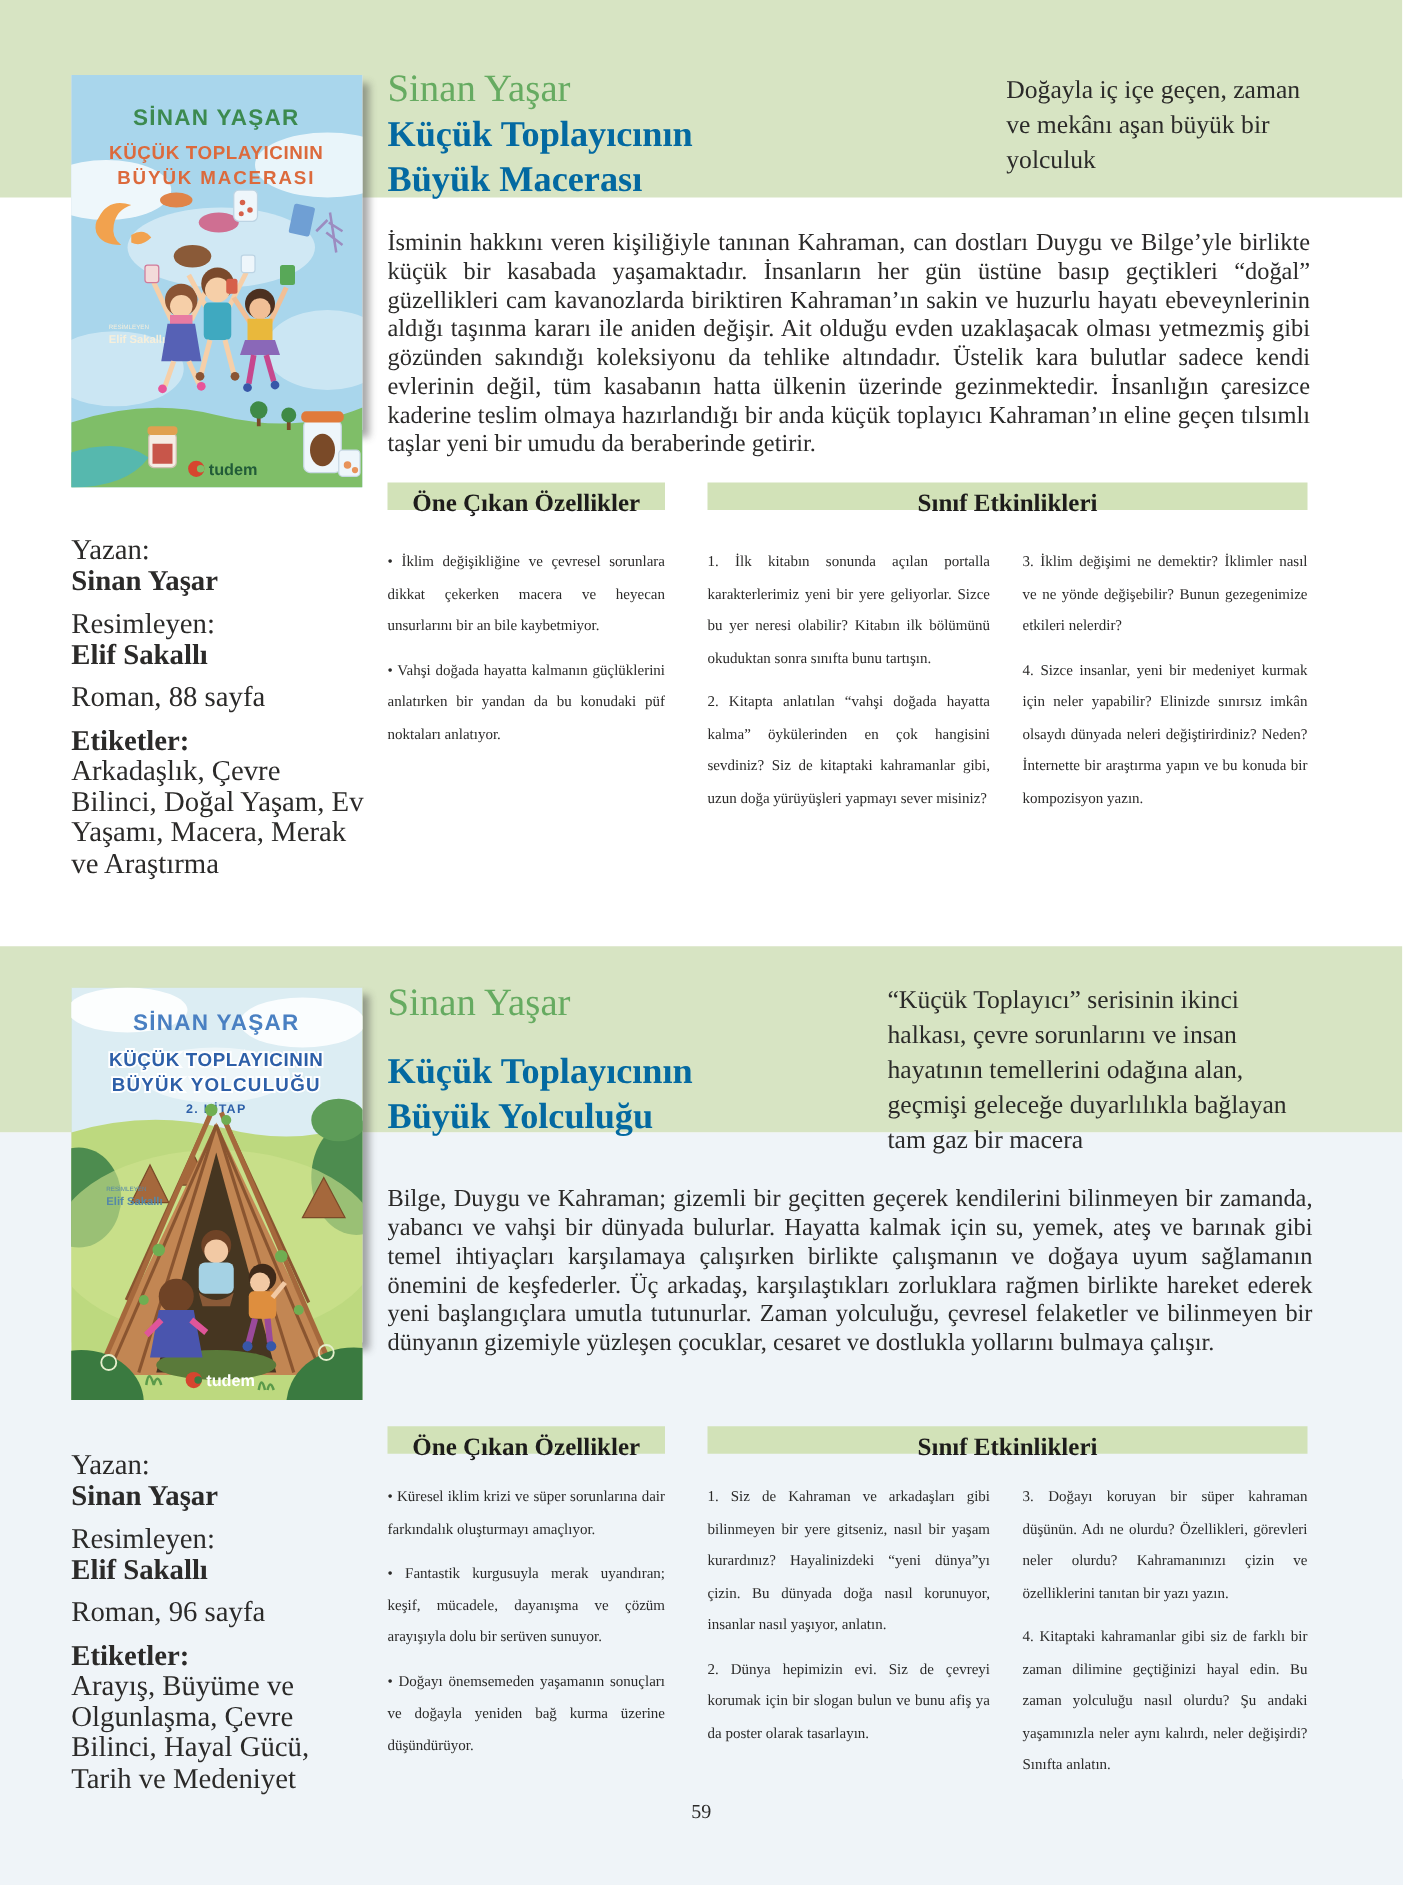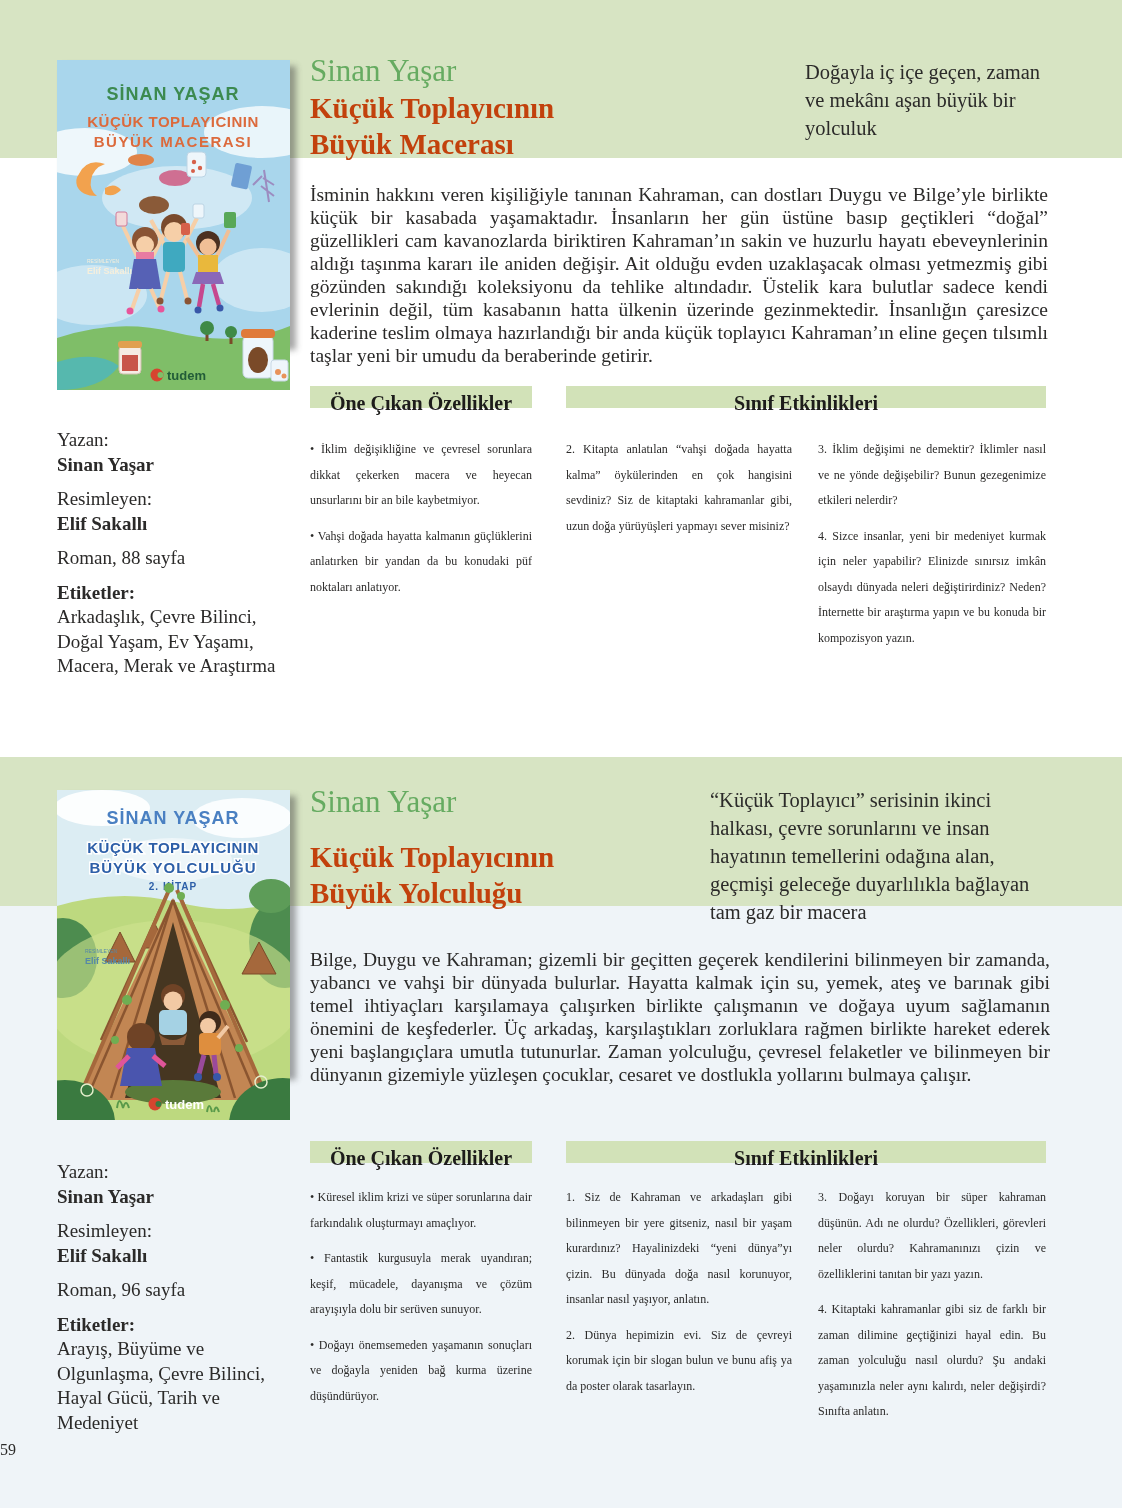--- a/index.html
+++ b/index.html
@@ -6,36 +6,36 @@
   .page{position:relative;width:1122px;height:1508px;background:#ffffff;overflow:hidden;
         font-family:"Liberation Serif","DejaVu Serif",serif;color:#262424;}
   .band{position:absolute;left:0;width:1122px;}
   .band-green{background:#d7e4c3;}
   .band-blue{background:#eff4f8;}
 
   .cover{position:absolute;left:57px;width:233px;height:284px;box-shadow:6px 6px 6px rgba(60,60,60,.45);background:#e5e5e5;}
   .cover svg{display:block;width:233px;height:330px;}
 
   .author-name{font-size:31px;line-height:38px;color:#66ab61;}
-  .book-title{font-size:29px;line-height:36px;font-weight:bold;color:#c2410c;}
+  .book-title{font-size:29px;line-height:36px;font-weight:bold;color:#0369a1;}
   .tagline{position:absolute;font-size:20.5px;line-height:28px;color:#2b2a29;}
 
   .desc{position:absolute;font-size:19.5px;line-height:23px;text-align:justify;color:#2b2a29;}
 
   .col-head{position:absolute;height:22px;background:#d2e2b8;font-weight:bold;font-size:20px;
             line-height:34px;text-align:center;color:#1d1c1b;}
 
   .feat-col,.act-col{position:absolute;font-size:12px;line-height:25.5px;text-align:justify;color:#2b2a29;}
   .feat-col p,.act-col p{margin:0 0 10px 0;}
 
-  .info-col{position:absolute;left:57px;width:235px;font-size:19px;line-height:24.5px;color:#2b2a29;}
+  .info-col{position:absolute;left:57px;width:235px;font-size:23px;line-height:24.5px;color:#2b2a29;}
   .info-col .grp{margin-bottom:10px;}
   .bold{font-weight:bold;}
 
-  .pageno{position:absolute;left:0;width:1122px;font-size:16px;color:#2b2a29;}
+  .pageno{position:absolute;left:0;width:1122px;text-align:center;font-size:16px;color:#2b2a29;}
 </style>
 </head>
 <body>
 
 <div class="page">
 
   <div class="band band-green" style="top:0;height:158px;"></div>
   <div class="band band-green" style="top:757px;height:149px;"></div>
   <div class="band band-blue" style="top:906px;height:602px;"></div>
 
@@ -140,20 +140,21 @@
 
   <div class="col-head" style="left:310px;top:386px;width:222px;">Öne Çıkan Özellikler</div>
   <div class="col-head" style="left:566px;top:386px;width:480px;">Sınıf Etkinlikleri</div>
 
   <div class="feat-col" style="left:310px;top:437px;width:222px;">
     <p>• İklim değişikliğine ve çevresel sorunlara dikkat çekerken macera ve heyecan unsurlarını bir an bile kaybetmiyor.</p>
     <p>• Vahşi doğada hayatta kalmanın güçlüklerini anlatırken bir yandan da bu konudaki püf noktaları anlatıyor.</p>
   </div>
 
   <div class="act-col" style="left:566px;top:437px;width:226px;">
+    <p>1. İlk kitabın sonunda açılan portalla karakterlerimiz yeni bir yere geliyorlar. Sizce bu yer neresi olabilir? Kitabın ilk bölümünü okuduktan sonra sınıfta bunu tartışın.</p>
     <p>2. Kitapta anlatılan “vahşi doğada hayatta kalma” öykülerinden en çok hangisini sevdiniz? Siz de kitaptaki kahramanlar gibi, uzun doğa yürüyüşleri yapmayı sever misiniz?</p>
   </div>
   <div class="act-col" style="left:818px;top:437px;width:228px;">
     <p>3. İklim değişimi ne demektir? İklimler nasıl ve ne yönde değişebilir? Bunun gezegenimize etkileri nelerdir?</p>
     <p>4. Sizce insanlar, yeni bir medeniyet kurmak için neler yapabilir? Elinizde sınırsız imkân olsaydı dünyada neleri değiştirirdiniz? Neden? İnternette bir araştırma yapın ve bu konuda bir kompozisyon yazın.</p>
   </div>
 
   <div class="info-col" style="top:428px;">
     <div class="grp">
       <div>Yazan:</div>

